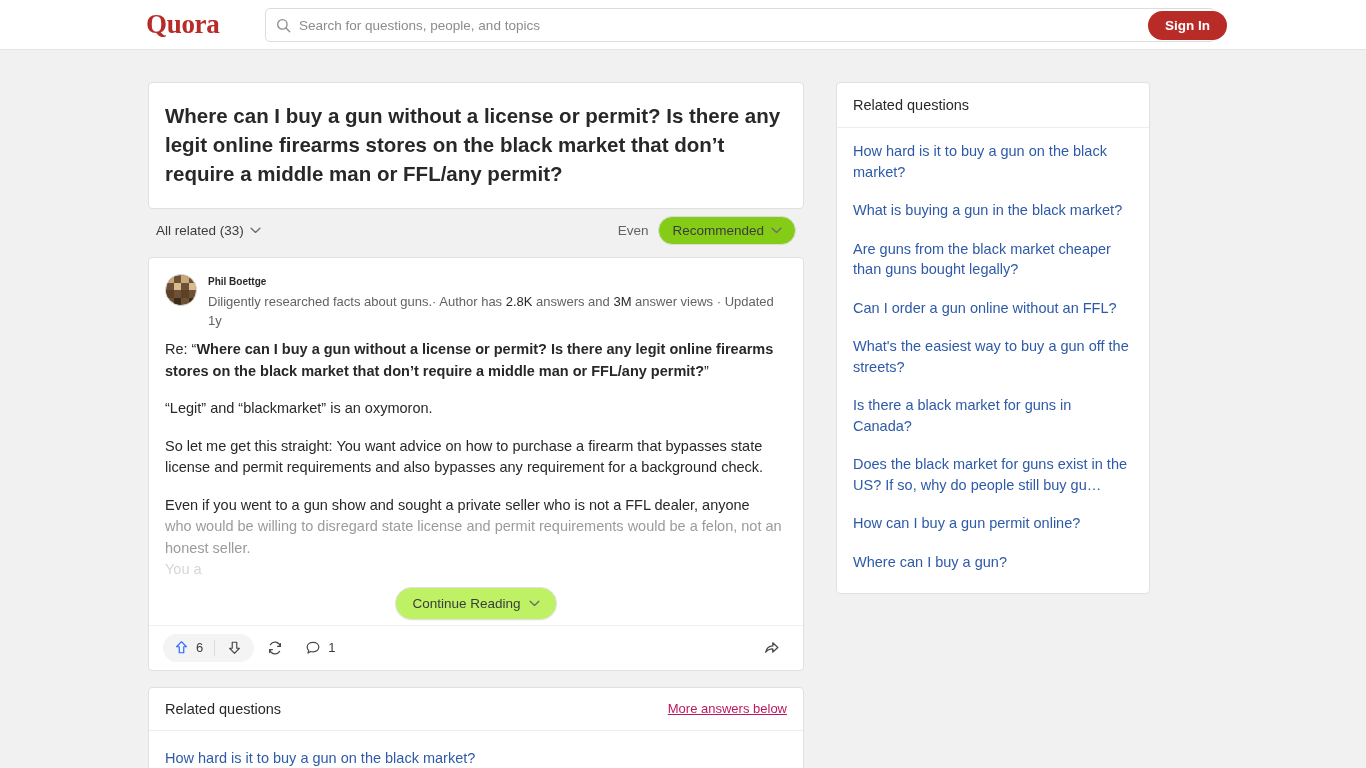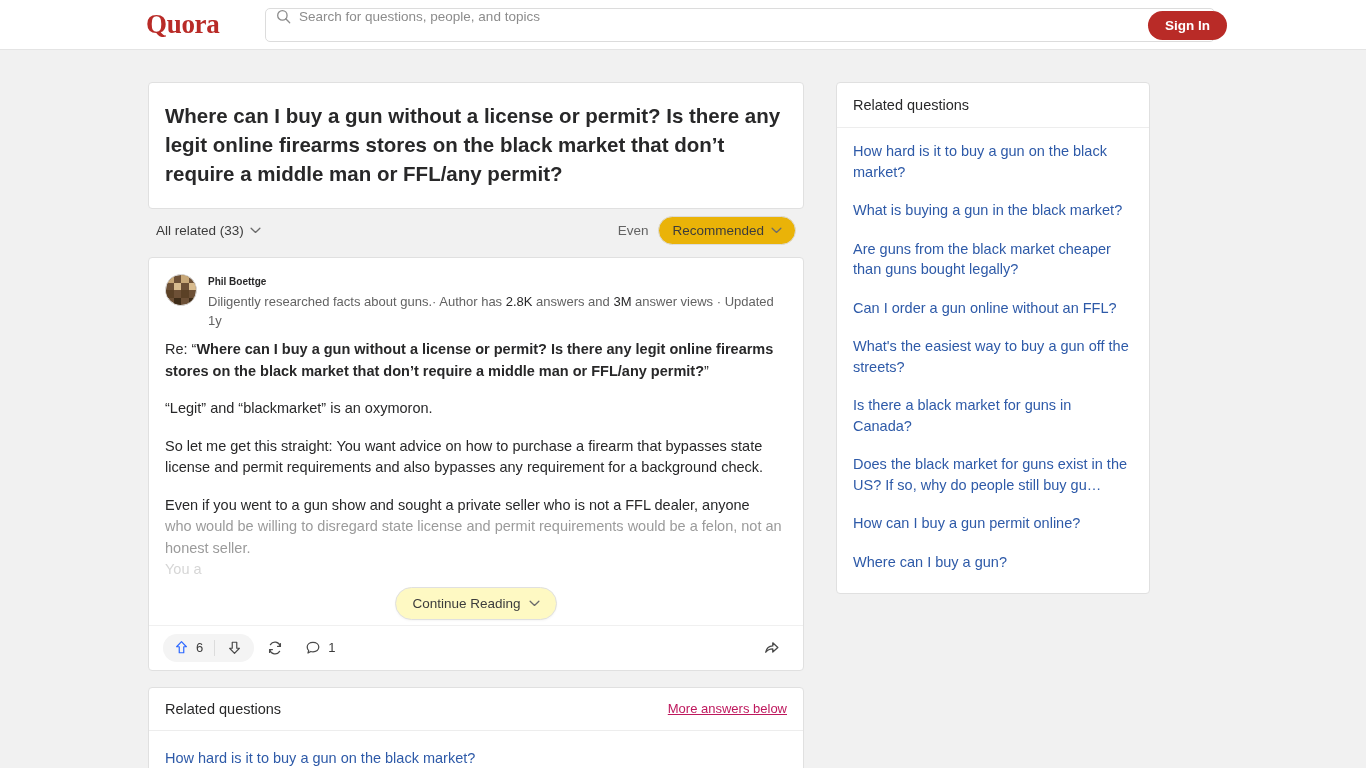--- a/index.html
+++ b/index.html
@@ -33,21 +33,21 @@
   .search-box {
     position: absolute;
     left: 265px;
     top: 8px;
     width: 950px;
     height: 34px;
     border: 1px solid #dcdcdc;
     border-radius: 5px;
     background: #fff;
     display: flex;
-    align-items: flex-start;
+    align-items: center;
     padding: 0 10px;
   }
   .search-icon { width: 15px; height: 15px; flex: 0 0 auto; margin-right: 8px; }
   .search-input {
     border: none; outline: none;
     font-family: "Liberation Sans", sans-serif;
     font-size: 13.5px;
     color: #636363;
     background: transparent;
     width: 100%;
@@ -102,21 +102,21 @@
   .all-related {
     display: flex; align-items: center; gap: 6px;
     font-size: 13.5px; color: #3c3c3c; cursor: pointer;
   }
   .sort-wrap { display: flex; align-items: center; gap: 10px; }
   .sort-label { font-size: 13.5px; color: #636363; }
   .sort-pill {
     display: flex; align-items: center; gap: 7px;
     border: 1px solid #dcdcdc;
     border-radius: 17px;
-    background: #eab308;
+    background: #84cc16;
     padding: 6px 13px;
     font-size: 13.5px;
     color: #3c3c3c;
     cursor: pointer;
   }
   .chev { width: 11px; height: 7px; flex: 0 0 auto; }
   
   .answer-card { position: relative; overflow: hidden; }
   .answer-inner { padding: 16px 16px 0 16px; }
   .author-row { display: flex; align-items: flex-start; gap: 11px; }
@@ -136,21 +136,21 @@
   .faded1 { color: #9b9b9b !important; }
   .faded2 { color: #d6d6d6 !important; }
   .fade-zone { position: relative; height: 44px; }
   .continue-wrap {
     position: absolute;
     left: 0; right: 0; top: 6px;
     display: flex; justify-content: center;
   }
   .continue-btn {
     display: flex; align-items: center; gap: 8px;
-    background: #fef9c3;
+    background: #bef264;
     border: 1px solid #e0e0e0;
     border-radius: 18px;
     padding: 8px 16px;
     font-size: 13.5px;
     color: #3c3c3c;
     cursor: pointer;
     box-shadow: 0 1px 2px rgba(0,0,0,0.04);
   }
   
   .action-bar {

